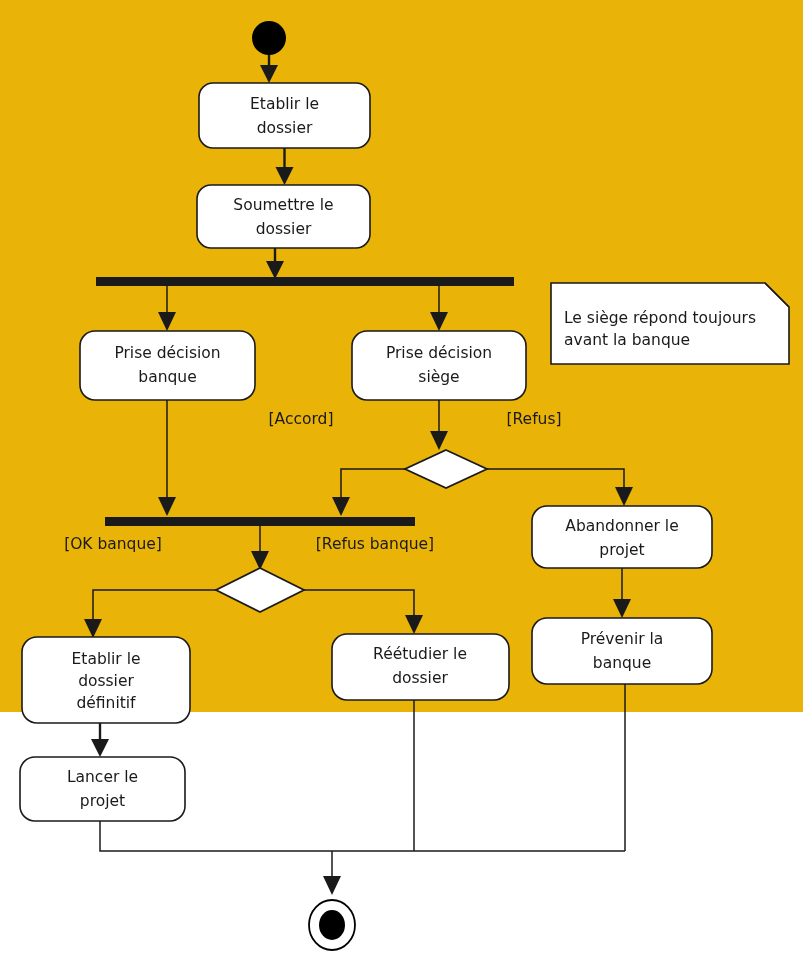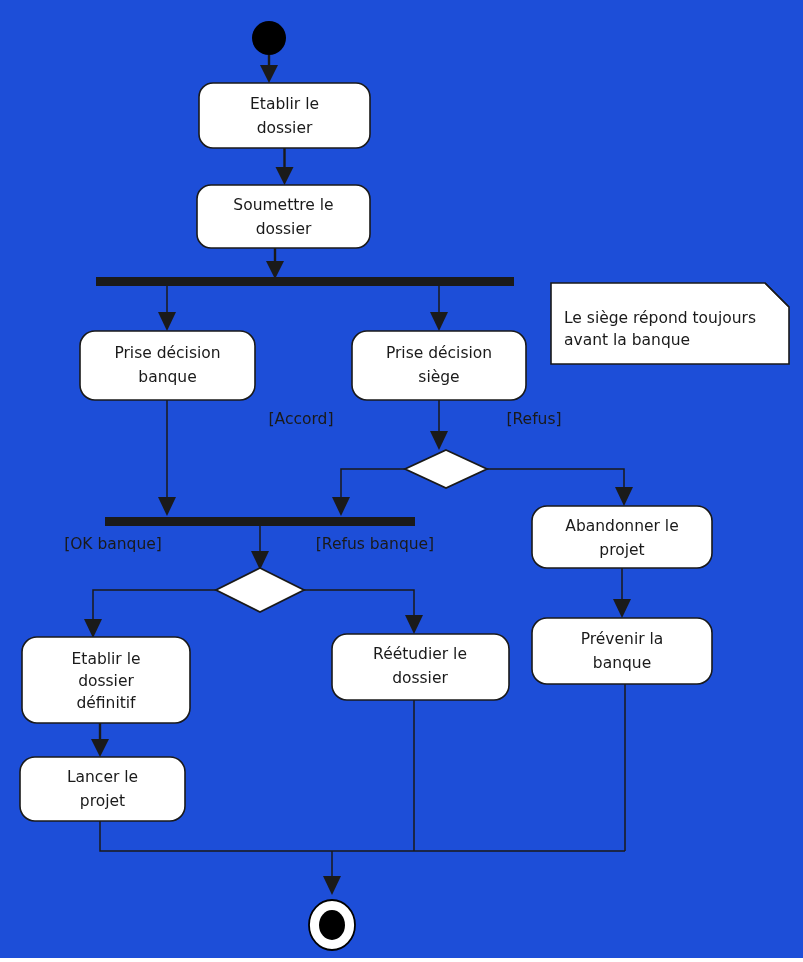--- a/index.html
+++ b/index.html
@@ -10,22 +10,22 @@
   }
   body {
     width: 803px;
     height: 962px;
     font-family: "DejaVu Sans", "Liberation Sans", sans-serif;
     overflow: hidden;
   }
   #diagram-root {
     position: relative;
     width: 803px;
-    height: 958px;
-    background: #1d4ed8;
+    height: 712px;
+    background: #eab308;
   }
   svg#activity-diagram {
     display: block;
     width: 803px;
     height: 962px;
   }
   .node-shape {
     fill: #ffffff;
     stroke: #1a1a1a;
     stroke-width: 1.6;

